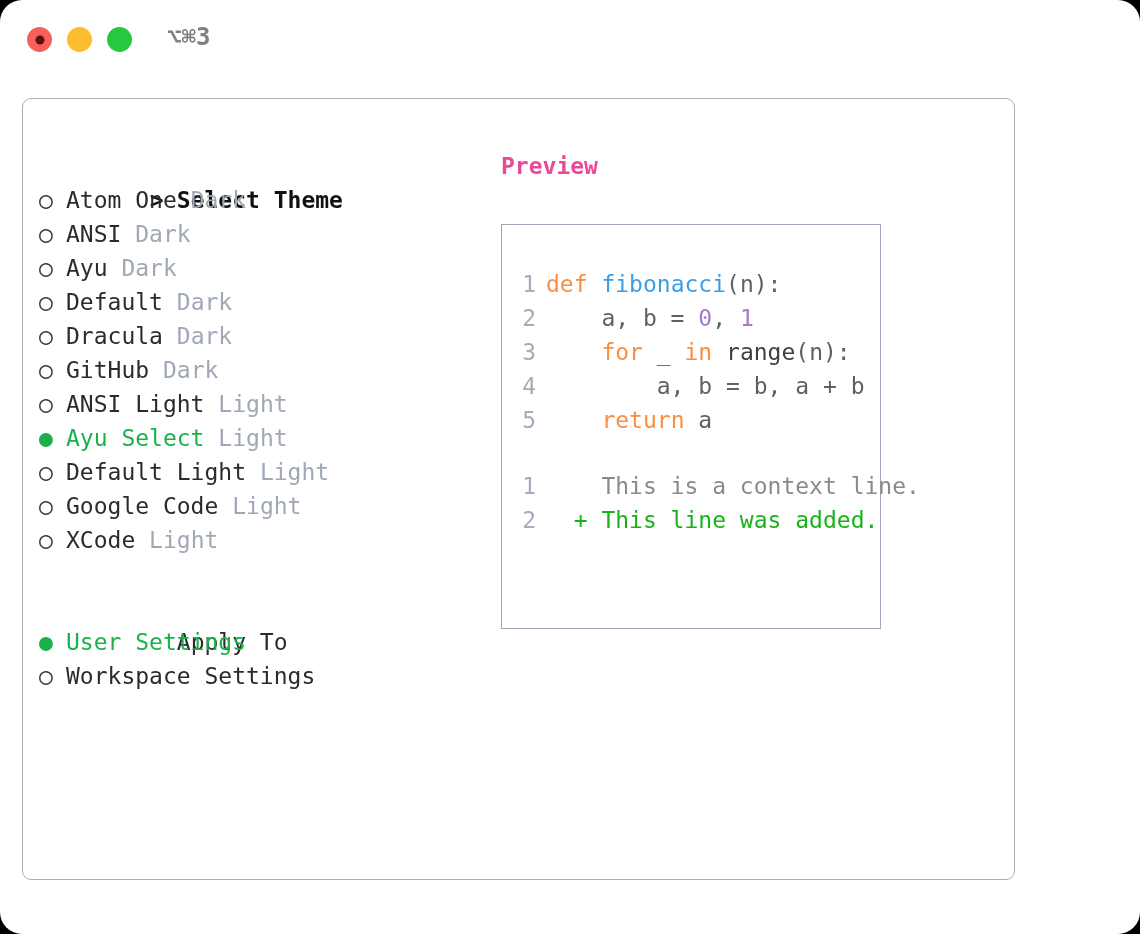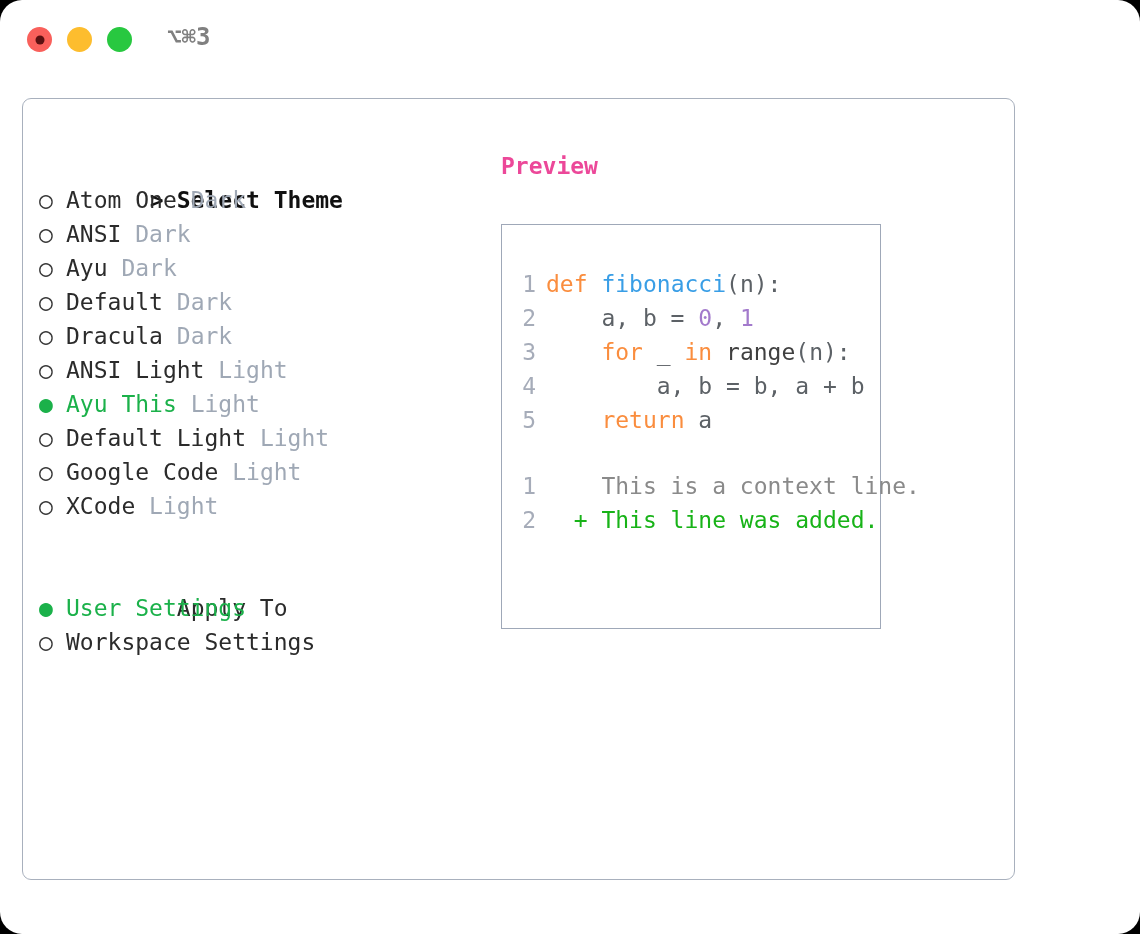--- a/index.html
+++ b/index.html
@@ -194,22 +194,23 @@
       <div class="row hdr">
         <span class="marker">&gt;</span><span>Select Theme</span>
       </div>
 
       <div id="theme-items">
           <div class="row"><span class="marker">○</span><span>Atom One</span><span> </span><span class="tag">Dark</span></div>
           <div class="row"><span class="marker">○</span><span>ANSI</span><span> </span><span class="tag">Dark</span></div>
           <div class="row"><span class="marker">○</span><span>Ayu</span><span> </span><span class="tag">Dark</span></div>
           <div class="row"><span class="marker">○</span><span>Default</span><span> </span><span class="tag">Dark</span></div>
           <div class="row"><span class="marker">○</span><span>Dracula</span><span> </span><span class="tag">Dark</span></div>
+          <div class="row"><span class="marker">○</span><span>GitHub</span><span> </span><span class="tag">Dark</span></div>
           <div class="row"><span class="marker">○</span><span>ANSI Light</span><span> </span><span class="tag">Light</span></div>
-          <div class="row sel"><span class="marker">●</span><span>Ayu This</span><span> </span><span class="tag">Light</span></div>
+          <div class="row sel"><span class="marker">●</span><span>Ayu Select</span><span> </span><span class="tag">Light</span></div>
           <div class="row"><span class="marker">○</span><span>Default Light</span><span> </span><span class="tag">Light</span></div>
           <div class="row"><span class="marker">○</span><span>Google Code</span><span> </span><span class="tag">Light</span></div>
           <div class="row"><span class="marker">○</span><span>XCode</span><span> </span><span class="tag">Light</span></div>
         </div>
 
       <div class="spacer-sm"></div>
 
       <div class="row">
         <span class="marker"> </span><span>Apply To</span>
       </div>

